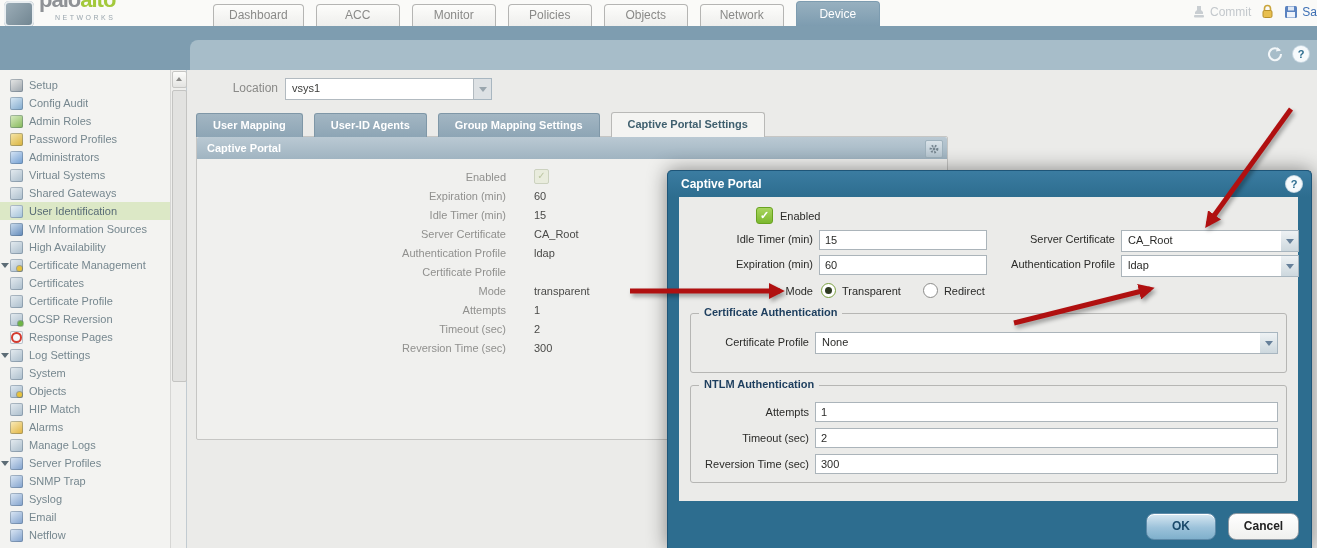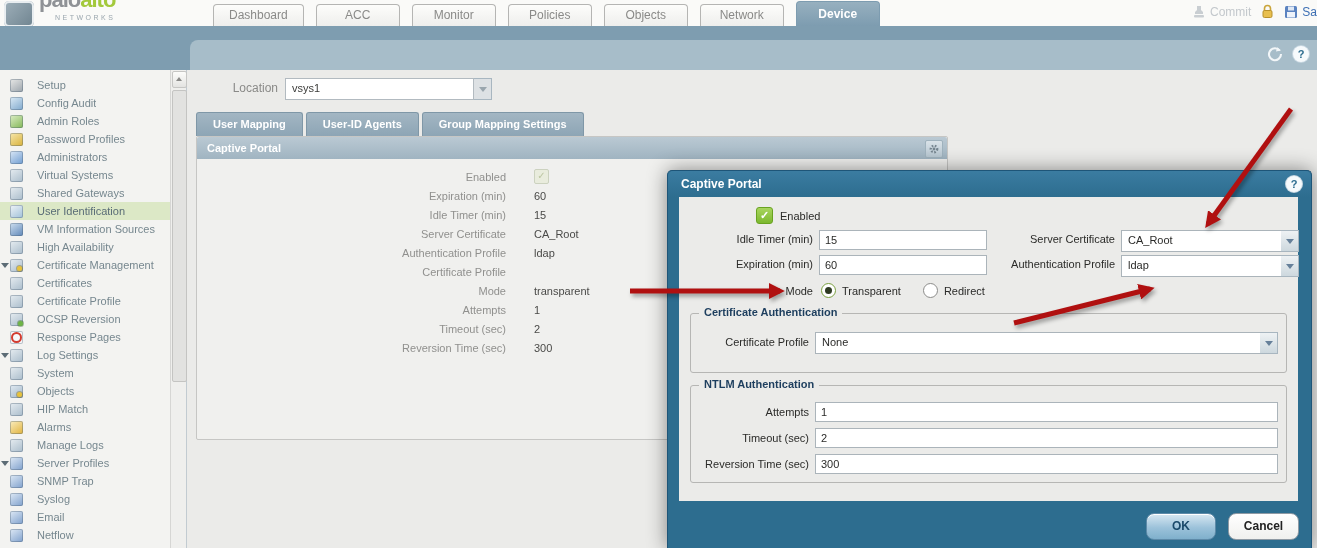--- a/index.html
+++ b/index.html
@@ -11,38 +11,38 @@
   #logo{position:absolute;left:4px;top:-9px;display:flex;align-items:flex-end;}
   #logo .mark{width:30px;height:26px;border-radius:5px;background:linear-gradient(135deg,#9fb0ba,#6e838f);
       box-shadow:inset 0 0 0 2px #e8edf0;margin-right:5px;}
   #logo .wordwrap{line-height:18px;}
   #logo .palo{font-size:22px;font-weight:bold;color:#8f9296;letter-spacing:-1px;}
   #logo .alto{font-size:22px;font-weight:bold;color:#a3c93c;letter-spacing:-1px;}
   #logo .networks{display:block;font-size:7px;color:#9aa6ae;letter-spacing:2.5px;text-align:right;margin-top:-2px;}
   #main-tabs{position:absolute;left:213px;top:0;height:26px;display:flex;align-items:flex-end;gap:12px;}
   .main-tab{height:21px;line-height:21px;padding:0 15px;min-width:52px;text-align:center;font-size:12px;color:#8a8a88;
       background:linear-gradient(#fdfdfb,#eeeeec);border:1px solid #b5b5b3;border-bottom:none;border-radius:4px 4px 0 0;cursor:default;}
-  .main-tab.active{height:24px;line-height:24px;background:linear-gradient(#97b0bf,#7d9cb0);color:#fff;font-weight:bold;
+  .main-tab.active{height:24px;line-height:24px;background:linear-gradient(#97b0bf,#7d9cb0);color:#fff;font-weight:normal;
       border-color:#7d9cb0;position:relative;z-index:3;margin-top:20px;}
   #top-actions{position:absolute;left:1192px;top:4px;display:flex;align-items:center;white-space:nowrap;font-size:12px;}
   #top-actions .lbl-commit{color:#c3c8cc;margin:0 10px 0 4px;}
   #top-actions .lbl-save{color:#3d6fb4;margin-left:4px;}
   .mini-ic{display:inline-block;vertical-align:middle;}
 
   
   #band{position:absolute;left:0;top:26px;width:100%;height:44px;background:#7e9db0;}
   #band-inner{position:absolute;left:190px;top:14px;right:0;height:30px;background:#a7bdc9;border-radius:8px 0 0 0;}
   #band-icons{position:absolute;right:8px;top:20px;display:flex;gap:10px;align-items:center;}
   .help-badge{width:16px;height:16px;border-radius:50%;background:#f6fafc;color:#2d6d8f;font-size:11px;font-weight:bold;
       text-align:center;line-height:16px;box-shadow:0 0 0 1px #c6d6e0;}
 
   
   #sidebar{position:absolute;left:0;top:70px;width:186px;bottom:0;background:#f3f3f1;border-right:1px solid #c2cbd1;}
   #tree{position:absolute;left:0;top:6px;width:170px;}
-  .tree-row{position:relative;height:18px;display:flex;align-items:center;padding-left:10px;cursor:default;gap:8px;}
+  .tree-row{position:relative;height:18px;display:flex;align-items:center;padding-left:10px;cursor:default;}
   .tree-row.lvl1{}
   .tree-row.selected{background:#dce8c6;}
   .tree-label{font-size:11px;color:#76878f;white-space:nowrap;overflow:hidden;}
   .tree-row.selected .tree-label{color:#596c76;}
   .expander{position:absolute;left:1px;top:7px;width:0;height:0;border-left:4px solid transparent;
       border-right:4px solid transparent;border-top:5px solid #5c6c76;}
   .ti{width:13px;height:13px;border-radius:2px;margin-right:6px;flex:none;position:relative;
       box-shadow:inset 0 0 0 1px rgba(70,90,110,.35);background:linear-gradient(145deg,#e7edf1,#a9bccb);}
   .i-setup{background:linear-gradient(145deg,#e9e9e7,#9aa3ab);}
   .i-config-audit{background:linear-gradient(145deg,#dcebf6,#7fa8cc);}
@@ -75,21 +75,21 @@
   #loc-combo{position:absolute;left:98px;top:2px;display:flex;}
   .combo-box{height:18px;background:#fff;border:1px solid #b2bac0;font-size:11px;color:#3c3c3a;
       padding:1px 6px;line-height:16px;}
   #loc-combo .combo-box{width:175px;}
   .trigger{width:17px;height:20px;background:linear-gradient(#eef2f4,#cdd8de);border:1px solid #a8b6c0;
       border-left:none;display:flex;align-items:center;justify-content:center;}
   .tri{width:0;height:0;border-left:4px solid transparent;border-right:4px solid transparent;border-top:5px solid #66809a;}
   .trigger.disabled{background:#dde1e4;}
   .trigger.disabled .tri{border-top-color:#9aa6ae;}
 
-  #subtabs{position:absolute;left:9px;top:42px;display:flex;gap:3px;align-items:flex-end;z-index:2;}
+  #subtabs{position:absolute;left:9px;top:42px;display:flex;gap:11px;align-items:flex-end;z-index:2;}
   .subtab{height:23px;line-height:23px;padding:0 16px;font-size:11px;font-weight:bold;color:#fff;
       background:linear-gradient(#a3b6c3,#8da5b5);border:1px solid #7f97a7;border-bottom:none;
       border-radius:3px 3px 0 0;cursor:default;white-space:nowrap;}
   .subtab.active{background:#f4f4f2;color:#40606f;border-color:#b9b9b7;height:24px;}
 
   #panel{position:absolute;left:9px;top:66px;width:750px;height:302px;background:#f0f0ee;
       border:1px solid #c6c6c4;border-radius:2px;}
   #panel-header{height:22px;background:linear-gradient(#bac9d3,#a0b4c1);color:#fff;font-size:11px;font-weight:bold;
       line-height:22px;padding:0 10px;position:relative;border-radius:2px 2px 0 0;}
   #panel-gear{position:absolute;right:4px;top:3px;width:16px;height:16px;border-radius:2px;
@@ -320,20 +320,21 @@
         <div class="trigger disabled">
             <span class="tri"></span>
           </div>
       </div>
     </div>
 
     <div id="subtabs">
         <div class="subtab">User Mapping</div>
         <div class="subtab">User-ID Agents</div>
         <div class="subtab">Group Mapping Settings</div>
+        <div class="subtab active">Captive Portal Settings</div>
       </div>
 
     <div id="panel">
       <div id="panel-header">
         <span>Captive Portal</span>
         <span id="panel-gear">
           <svg width="10" height="10" viewBox="0 0 10 10">
               <circle cx="5" cy="5" r="3.2" fill="none" stroke="#75858f" stroke-width="2.4" stroke-dasharray="1.6 1.5"></circle>
               <circle cx="5" cy="5" r="1.4" fill="#75858f"></circle>
             </svg>

